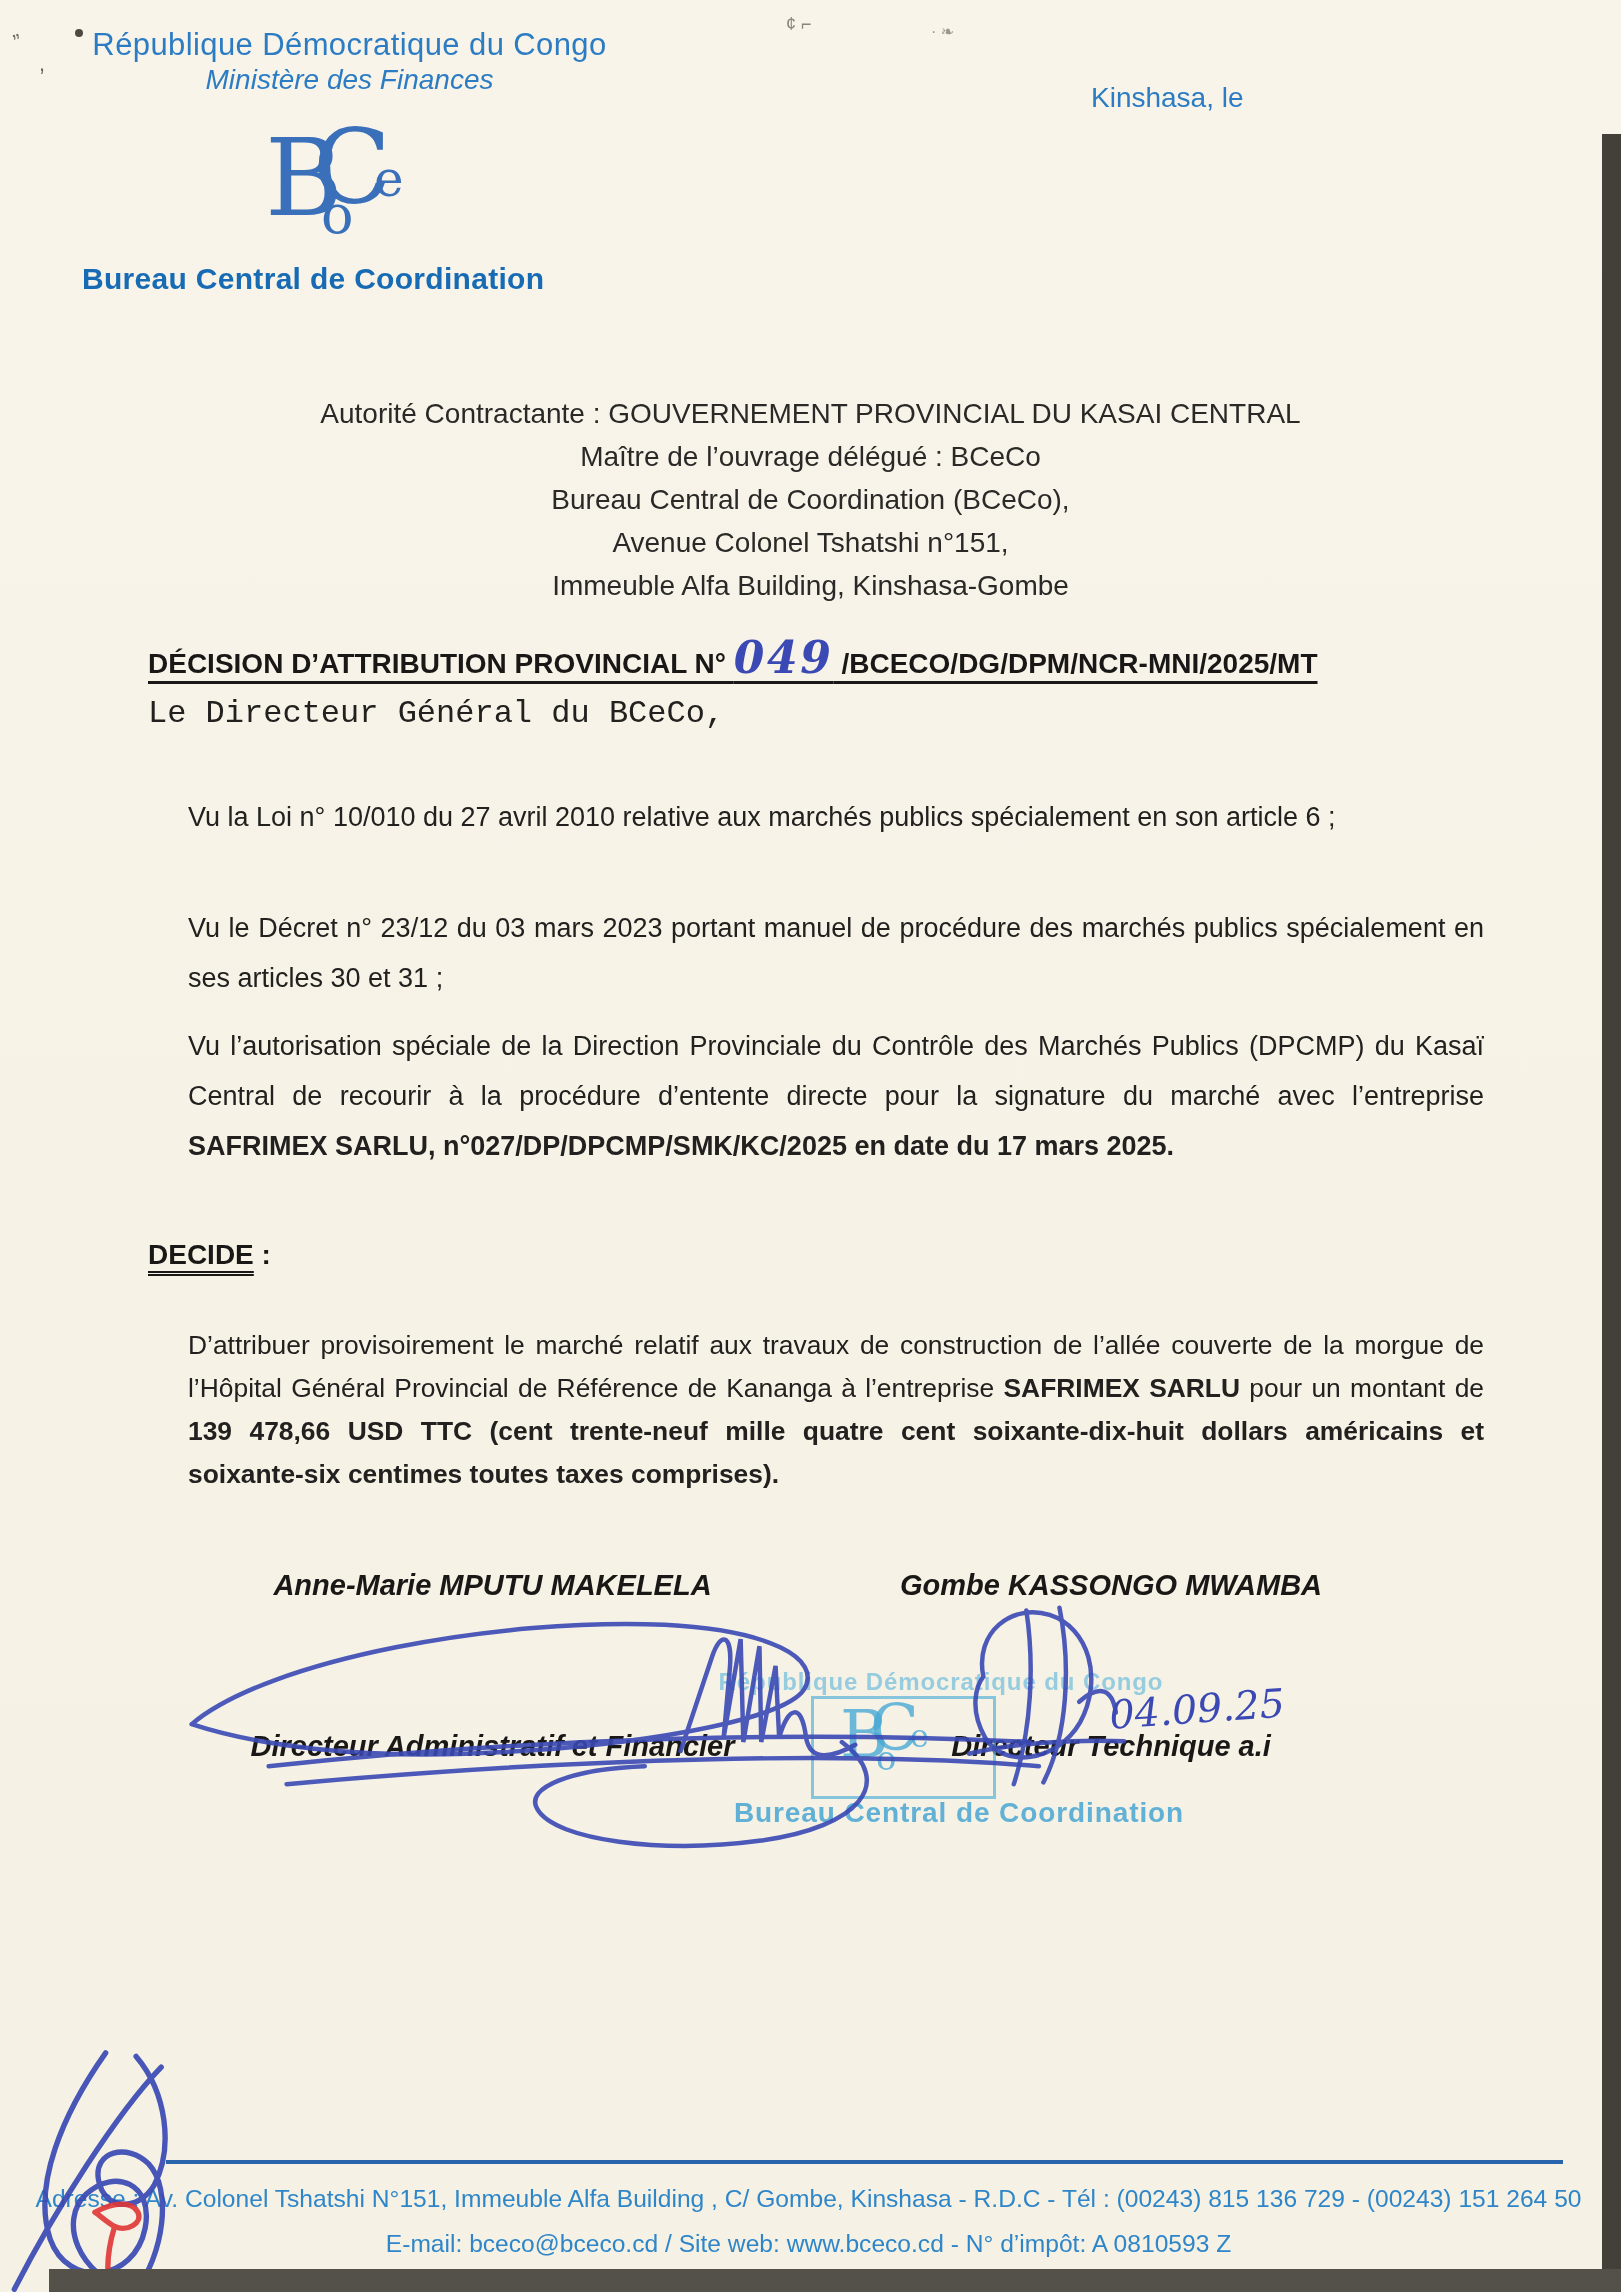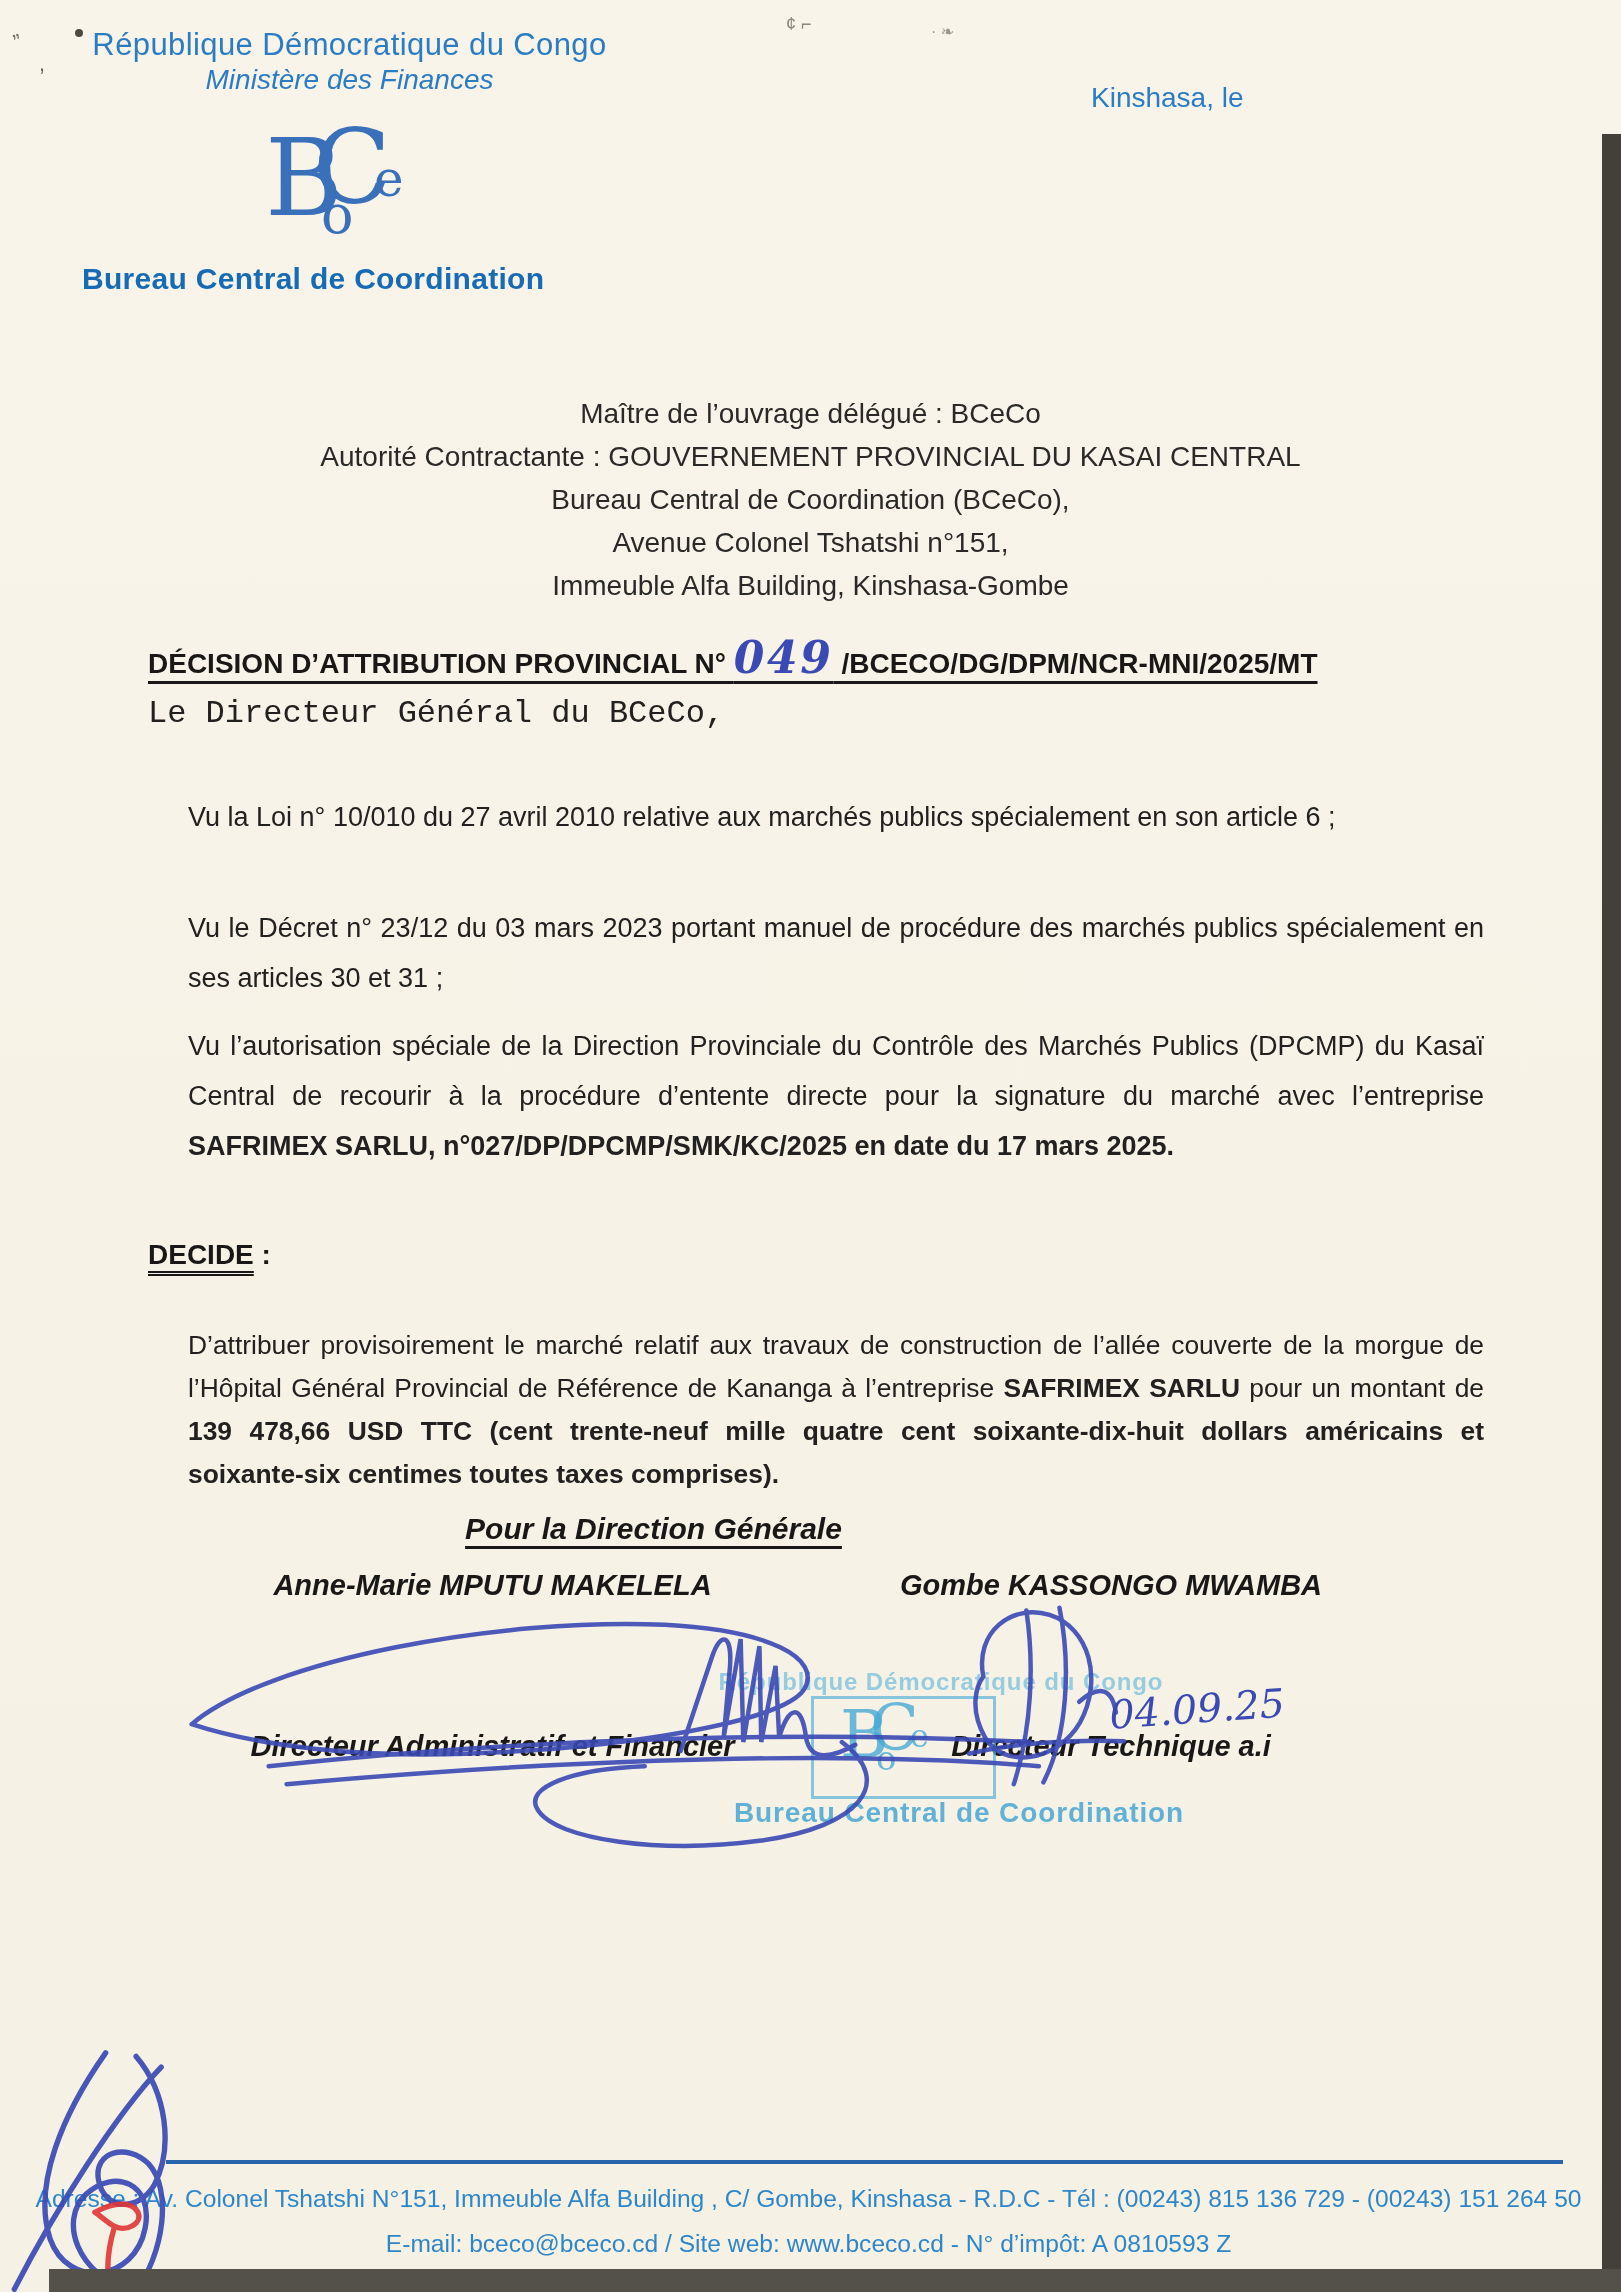--- a/index.html
+++ b/index.html
@@ -105,22 +105,22 @@
     <span class="l-b">B</span>
     <span class="l-c">C</span>
     <span class="l-o">o</span>
     <span class="l-e">e</span>
   </div>
 
   <div class="abs org-name">Bureau Central de Coordination</div>
 
 
   <div class="abs subtitle-block">
+    <div>Autorité Contractante : GOUVERNEMENT PROVINCIAL DU KASAI CENTRAL</div>
     <div>Maître de l’ouvrage délégué : BCeCo</div>
-    <div>Autorité Contractante : GOUVERNEMENT PROVINCIAL DU KASAI CENTRAL</div>
     <div>Bureau Central de Coordination (BCeCo),</div>
     <div>Avenue Colonel Tshatshi n°151,</div>
     <div>Immeuble Alfa Building, Kinshasa-Gombe</div>
   </div>
 
   <div class="abs decision-line">
     <span class="u"><span>DÉCISION D’ATTRIBUTION PROVINCIAL N° </span><span class="hand-number">049</span><span> /BCECO/DG/DPM/NCR-MNI/2025/MT</span></span>
   </div>
 
   <div class="abs salutation">Le Directeur Général du BCeCo,</div>
@@ -128,21 +128,20 @@
   <div class="abs para p1"><span>Vu la Loi n° 10/010 du 27 avril 2010 relative aux marchés publics spécialement en son article 6 ;</span></div>
   <div class="abs para p2"><span>Vu le Décret n° 23/12 du 03 mars 2023 portant manuel de procédure des marchés publics spécialement en ses articles 30 et 31 ;</span></div>
   <div class="abs para p3"><span>Vu l’autorisation spéciale de la Direction Provinciale du Contrôle des Marchés Publics (DPCMP) du Kasaï Central de recourir à la procédure d’entente directe pour la signature du marché avec l’entreprise </span><span class="seg-bold">SAFRIMEX SARLU, n°027/DP/DPCMP/SMK/KC/2025 en date du 17 mars 2025.</span></div>
 
   <div class="abs decide-head">
     <span class="dw">DECIDE</span><span> :</span>
   </div>
 
   <div class="abs para decide-para"><span>D’attribuer provisoirement le marché relatif aux travaux de construction de l’allée couverte de la morgue de l’Hôpital Général Provincial de Référence de Kananga à l’entreprise </span><span class="seg-bold">SAFRIMEX SARLU</span><span> pour un montant de </span><span class="seg-bold">139 478,66 USD TTC (cent trente-neuf mille quatre cent soixante-dix-huit dollars américains et soixante-six centimes toutes taxes comprises).</span></div>
 
-  <div class="abs sig-heading">Pour la Direction Générale</div>
   <div class="abs sig-name-left">Anne-Marie MPUTU MAKELELA</div>
   <div class="abs sig-name-right">Gombe KASSONGO MWAMBA</div>
   <div class="abs sig-title-left">Directeur Administratif et Financier</div>
   <div class="abs sig-title-right">Directeur Technique a.i</div>
 
   <div class="abs stamp-line1">République Démocratique du Congo</div>
   <div class="abs stamp-box"></div>
   <div class="abs stamp-logo">
     <span class="l-b">B</span>
     <span class="l-c">C</span>

